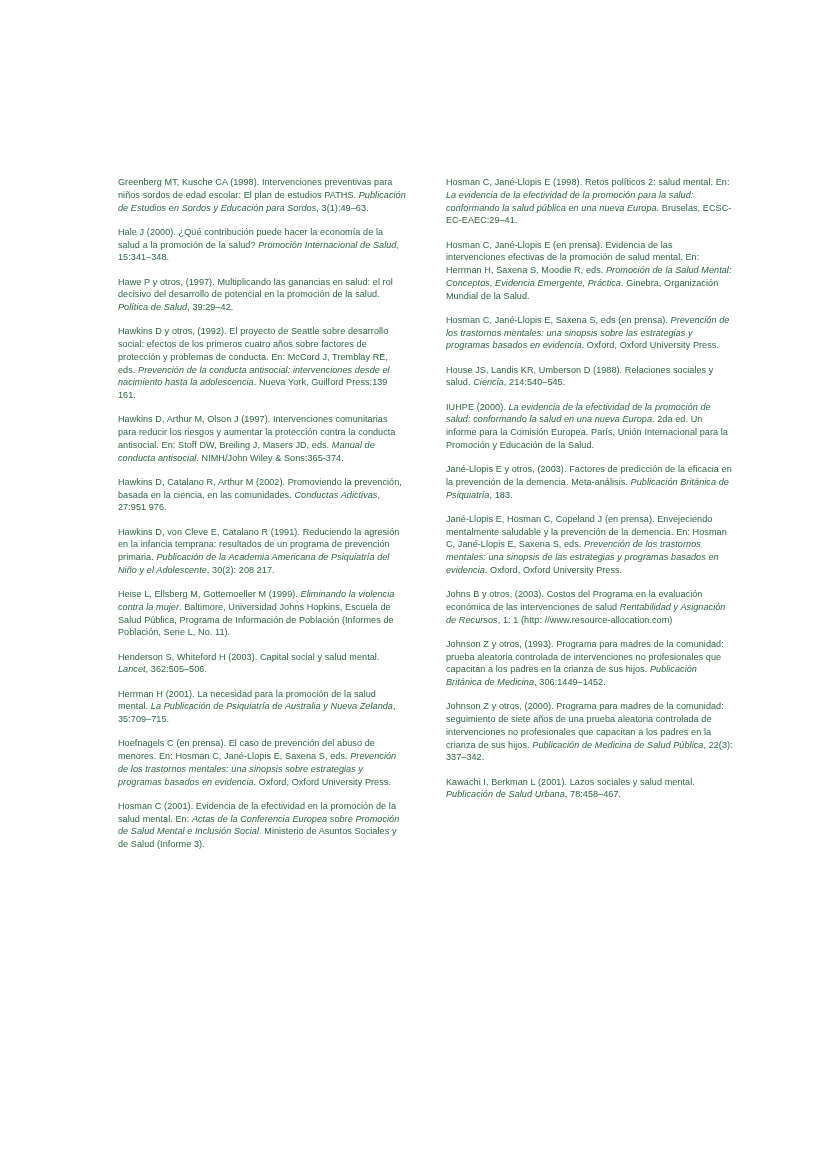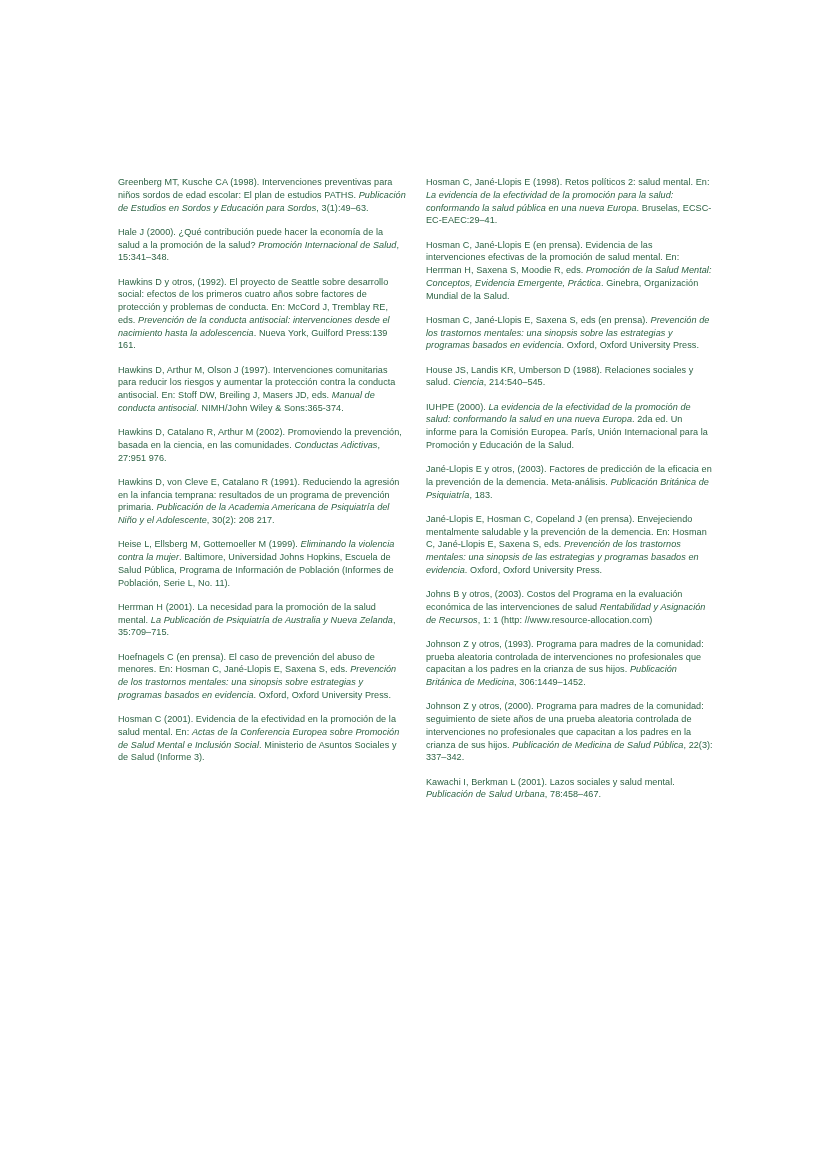--- a/index.html
+++ b/index.html
@@ -24,21 +24,21 @@
     height: 1171px;
     background: #ffffff;
   }
   #columns {
     position: absolute;
     left: 118px;
     top: 176px;
     width: 600px;
     display: flex;
     flex-direction: row;
-    gap: 20px;
+    gap: 40px;
   }
   .column {
     width: 288px;
     flex: 0 0 288px;
   }
   .ref {
     font-size: 9.1px;
     line-height: 12.75px;
     margin: 0 0 11.5px 0;
     text-align: left;
@@ -55,25 +55,27 @@
   }
 </style>
 </head>
 <body style="color: rgb(45, 99, 68); background: rgb(255, 255, 255);">
 
 <div id="page">
   <div id="columns">
     <div class="column" id="left-column">
         <p class="ref"><span>Greenberg MT, Kusche CA (1998). Intervenciones preventivas para niños sordos de edad escolar: El plan de estudios PATHS. </span><em>Publicación de Estudios en Sordos y Educación para Sordos</em><span>, 3(1):49–63.</span></p>
         <p class="ref"><span>Hale J (2000). ¿Qué contribución puede hacer la economía de la salud a la promoción de la salud? </span><em>Promoción Internacional de Salud</em><span>, 15:341–348.</span></p>
+        <p class="ref"><span>Hawe P y otros, (1997). Multiplicando las ganancias en salud: el rol decisivo del desarrollo de potencial en la promoción de la salud. </span><em>Política de Salud</em><span>, 39:29–42.</span></p>
         <p class="ref"><span>Hawkins D y otros, (1992). El proyecto de Seattle sobre desarrollo social: efectos de los primeros cuatro años sobre factores de protección y problemas de conducta. En: McCord J, Tremblay RE, eds. </span><em>Prevención de la conducta antisocial: intervenciones desde el nacimiento hasta la adolescencia</em><span>. Nueva York, Guilford Press:139 161.</span></p>
         <p class="ref"><span>Hawkins D, Arthur M, Olson J (1997). Intervenciones comunitarias para reducir los riesgos y aumentar la protección contra la conducta antisocial. En: Stoff DW, Breiling J, Masers JD, eds. </span><em>Manual de conducta antisocial</em><span>. NIMH/John Wiley &amp; Sons:365-374.</span></p>
         <p class="ref"><span>Hawkins D, Catalano R, Arthur M (2002). Promoviendo la prevención, basada en la ciencia, en las comunidades. </span><em>Conductas Adictivas</em><span>, 27:951 976.</span></p>
         <p class="ref"><span>Hawkins D, von Cleve E, Catalano R (1991). Reduciendo la agresión en la infancia temprana: resultados de un programa de prevención primaria. </span><em>Publicación de la Academia Americana de Psiquiatría del Niño y el Adolescente</em><span>, 30(2): 208 217.</span></p>
         <p class="ref"><span>Heise L, Ellsberg M, Gottemoeller M (1999). </span><em>Eliminando la violencia contra la mujer</em><span>. Baltimore, Universidad Johns Hopkins, Escuela de Salud Pública, Programa de Información de Población (Informes de Población, Serie L, No. 11).</span></p>
+        <p class="ref"><span>Henderson S, Whiteford H (2003). Capital social y salud mental. </span><em>Lancet</em><span>, 362:505–506.</span></p>
         <p class="ref"><span>Herrman H (2001). La necesidad para la promoción de la salud mental. </span><em>La Publicación de Psiquiatría de Australia y Nueva Zelanda</em><span>, 35:709–715.</span></p>
         <p class="ref"><span>Hoefnagels C (en prensa). El caso de prevención del abuso de menores. En: Hosman C, Jané-Llopis E, Saxena S, eds. </span><em>Prevención de los trastornos mentales: una sinopsis sobre estrategias y programas basados en evidencia</em><span>. Oxford, Oxford University Press.</span></p>
         <p class="ref"><span>Hosman C (2001). Evidencia de la efectividad en la promoción de la salud mental. En: </span><em>Actas de la Conferencia Europea sobre Promoción de Salud Mental e Inclusión Social</em><span>. Ministerio de Asuntos Sociales y de Salud (Informe 3).</span></p>
       </div>
     <div class="column" id="right-column">
         <p class="ref"><span>Hosman C, Jané-Llopis E (1998). Retos políticos 2: salud mental. En: </span><em>La evidencia de la efectividad de la promoción para la salud: conformando la salud pública en una nueva Europa</em><span>. Bruselas, ECSC-EC-EAEC:29–41.</span></p>
         <p class="ref"><span>Hosman C, Jané-Llopis E (en prensa). Evidencia de las intervenciones efectivas de la promoción de salud mental. En: Herrman H, Saxena S, Moodie R, eds. </span><em>Promoción de la Salud Mental: Conceptos, Evidencia Emergente, Práctica</em><span>. Ginebra, Organización Mundial de la Salud.</span></p>
         <p class="ref"><span>Hosman C, Jané-Llopis E, Saxena S, eds (en prensa). </span><em>Prevención de los trastornos mentales: una sinopsis sobre las estrategias y programas basados en evidencia</em><span>. Oxford, Oxford University Press.</span></p>
         <p class="ref"><span>House JS, Landis KR, Umberson D (1988). Relaciones sociales y salud. </span><em>Ciencia</em><span>, 214:540–545.</span></p>
         <p class="ref"><span>IUHPE (2000). </span><em>La evidencia de la efectividad de la promoción de salud: conformando la salud en una nueva Europa</em><span>. 2da ed. Un informe para la Comisión Europea. París, Unión Internacional para la Promoción y Educación de la Salud.</span></p>

